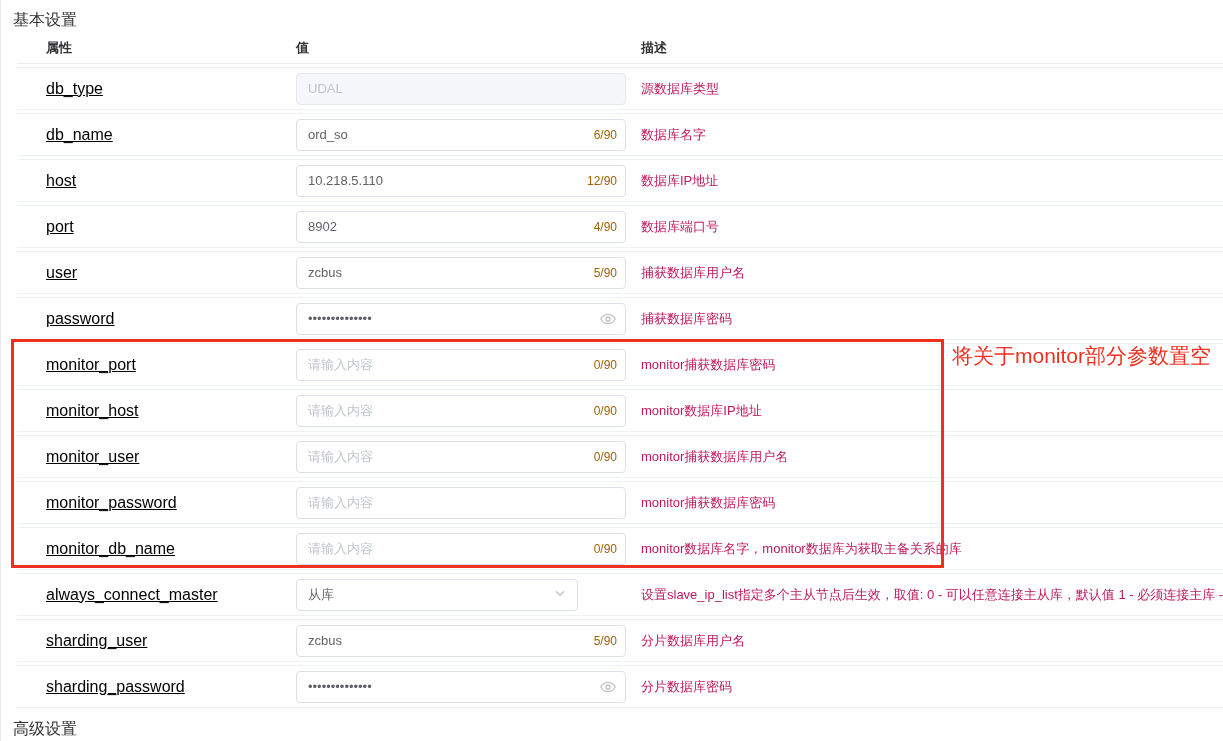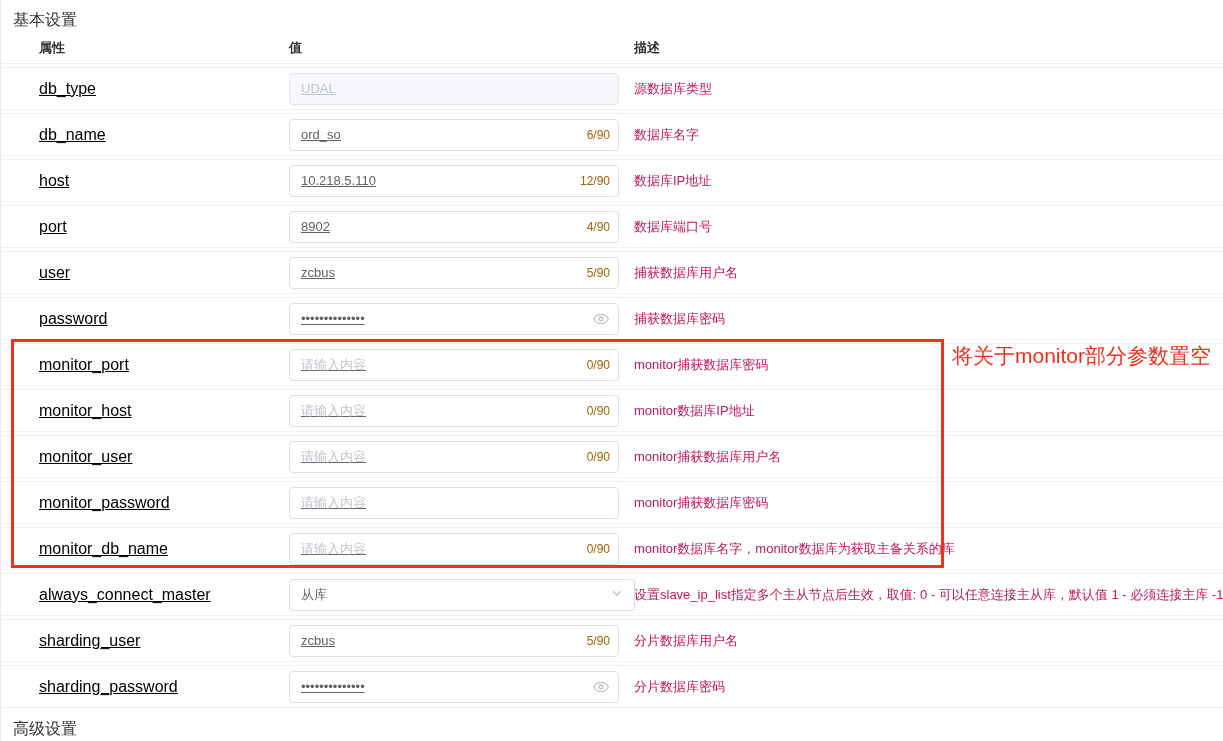--- a/index.html
+++ b/index.html
@@ -1,33 +1,33 @@
 <!DOCTYPE html>
 <html><head>
 <meta charset="utf-8">
 <style>
   html,body{margin:0;padding:0;background:#fff;}
   body{width:1223px;height:741px;font-family:"Liberation Sans",sans-serif;overflow:hidden;}
   .page{position:relative;width:1223px;height:741px;box-sizing:border-box;border-left:1px solid #e6eaf0;padding-top:8px;background:#fff;}
   .section-title{padding:0 12px;height:24px;line-height:24px;font-size:16px;color:#303133;}
-  .grid{display:grid;grid-template-columns:250px 330px 1fr;padding-left:38px;align-items:center;}
+  .grid{display:grid;grid-template-columns:250px 330px 1fr;padding-left:29px;align-items:center;margin-left:16px;}
   .thead{height:31px;border-bottom:1px solid #e9edf2;font-weight:bold;font-size:13px;color:#303133;}
   .thead .desc-h{padding-left:15px;}
   .row{height:41px;margin-top:3px;border-top:1px solid #eef1f6;border-bottom:1px solid #eef1f6;}
   .row:first-of-type{margin-top:2px;}
   .prop{font-size:16px;color:#000000;text-decoration:underline;}
   .desc{font-size:13px;color:#be185d;padding-left:15px;white-space:nowrap;overflow:hidden;}
   .input-wrap{position:relative;width:330px;height:32px;}
   input.ctl{width:330px;height:32px;box-sizing:border-box;border:1px solid #dcdfe6;border-radius:4px;
-    padding:0 46px 0 11px;font-size:13px;color:#606266;background:#fff;outline:none;font-family:"Liberation Sans",sans-serif;text-decoration:underline;}
+    padding:0 46px 0 11px;font-size:13px;color:#606266;background:#fff;outline:none;font-family:"Liberation Sans",sans-serif;}
   input.ctl::placeholder{color:#c0c4cc;opacity:1;}
   input.ctl.disabled{background:#f5f7fa;border-color:#e4e7ed;color:#c0c4cc;}
   .counter{position:absolute;right:9px;top:0;line-height:32px;font-size:12px;color:#a16207;pointer-events:none;}
   .eye{position:absolute;right:10px;top:8px;width:16px;height:16px;cursor:pointer;}
-  .select{width:346px;height:32px;box-sizing:border-box;border:1px solid #dcdfe6;border-radius:4px;background:#fff;
+  .select{width:282px;height:32px;box-sizing:border-box;border:1px solid #dcdfe6;border-radius:4px;background:#fff;
     display:flex;align-items:center;justify-content:space-between;padding:0 11px;font-size:13px;color:#606266;cursor:pointer;}
   .adv-title{margin-top:9px;}
   .red-box{position:absolute;left:10px;top:339px;width:933px;height:229px;border:3px solid #f0301f;box-sizing:border-box;pointer-events:none;z-index:5;}
   .red-note{position:absolute;left:951px;top:340px;width:268px;font-size:21px;line-height:31px;color:#f0301f;z-index:5;}
 </style>
 </head>
 <body>
 
 <div class="page">
 

